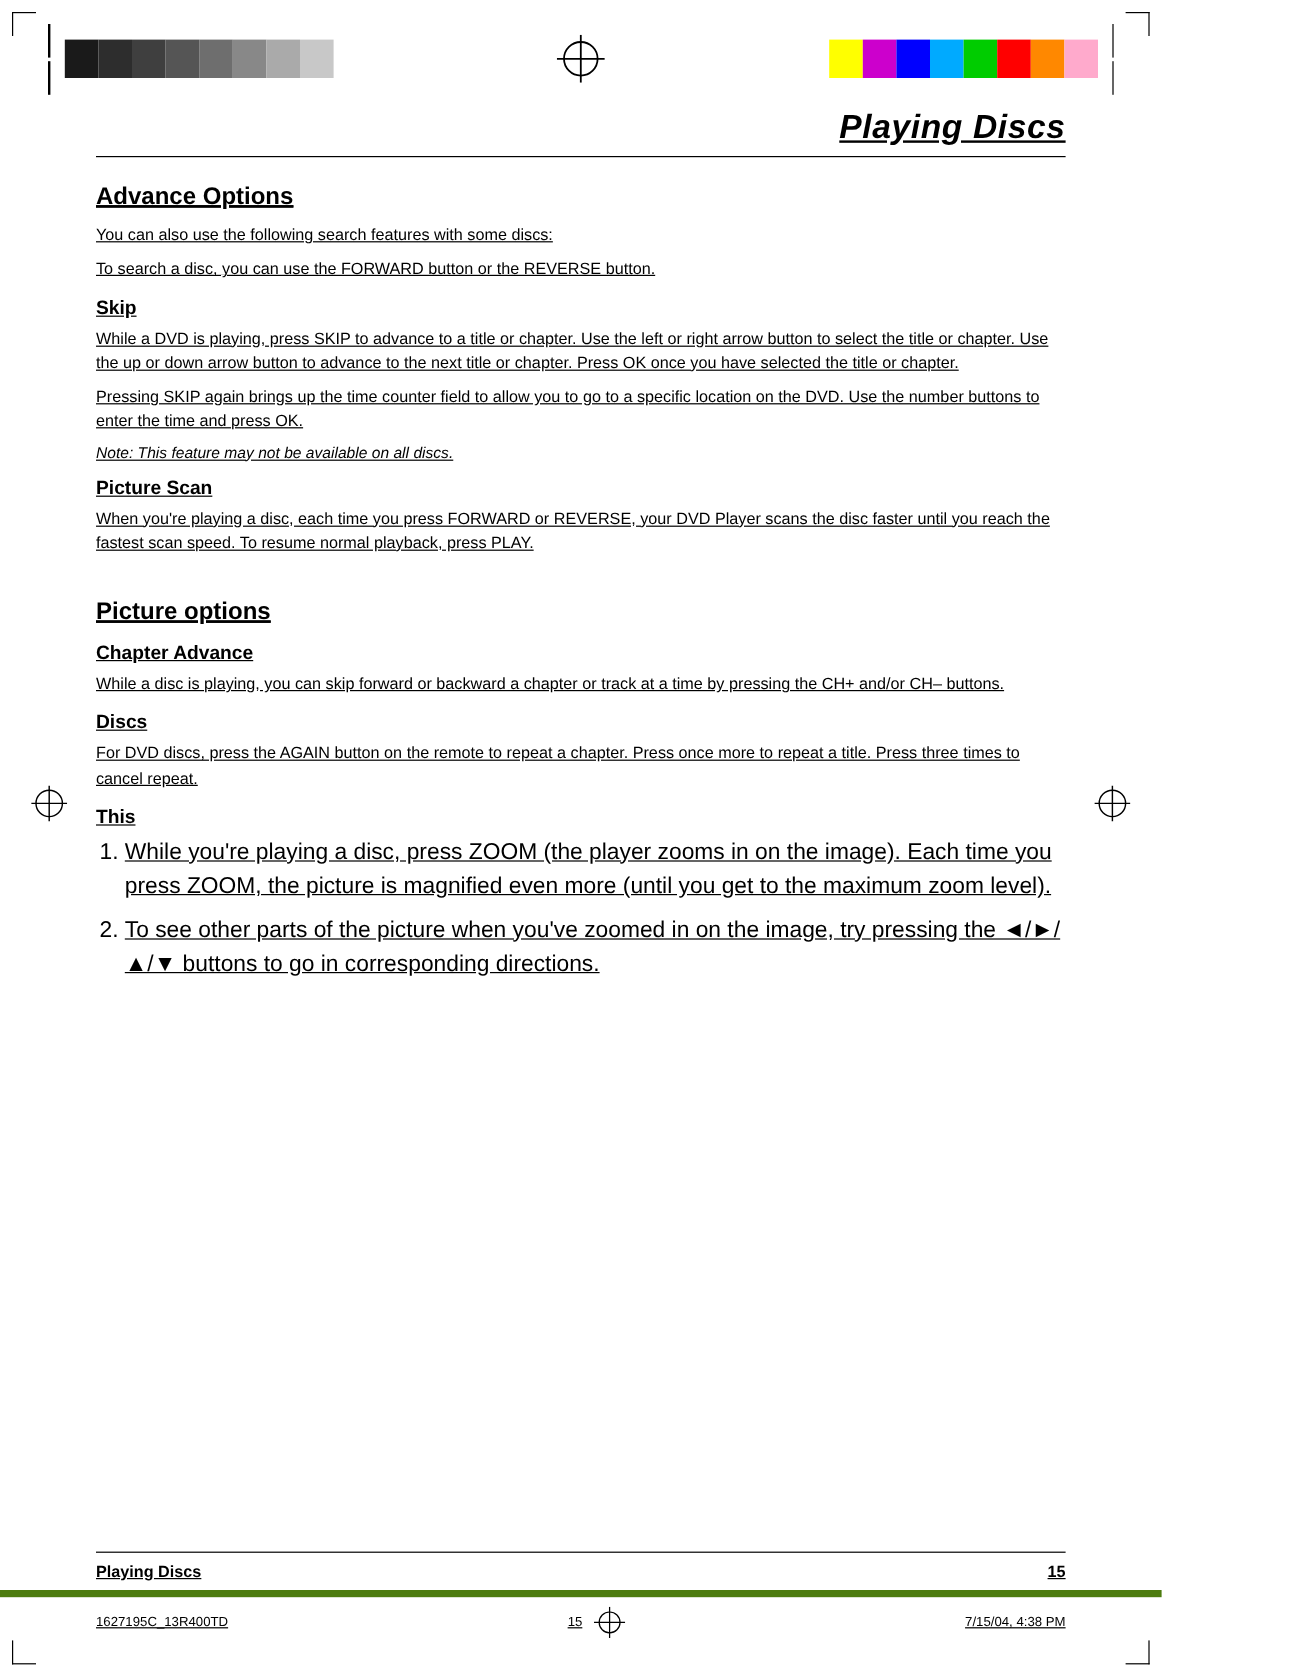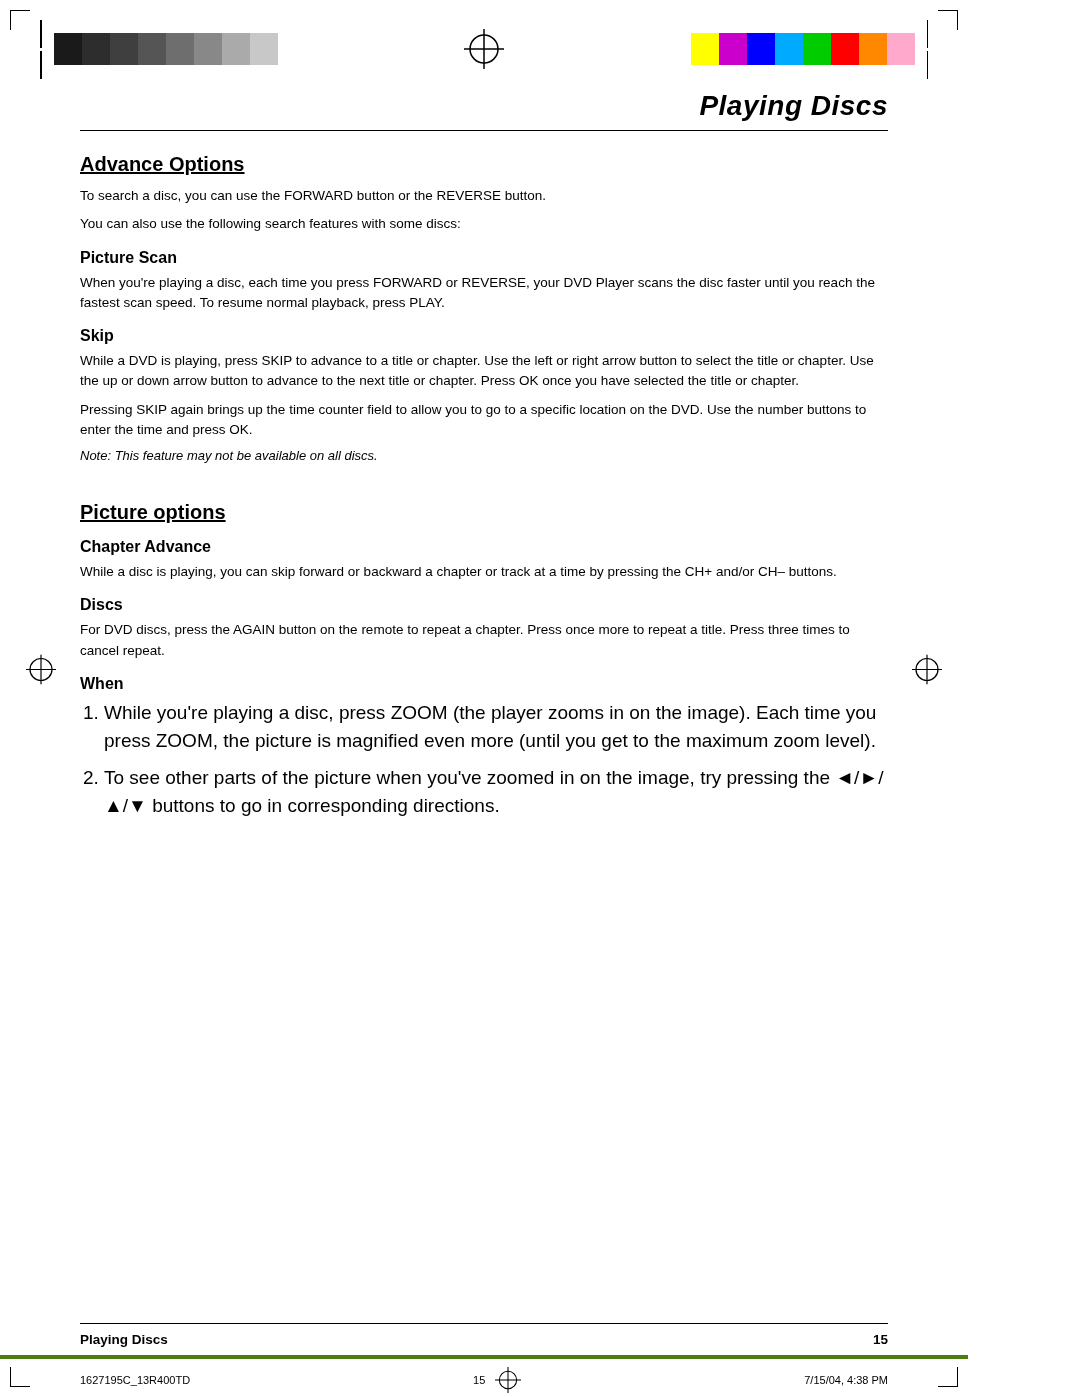--- a/index.html
+++ b/index.html
@@ -14,20 +14,21 @@
       position: relative;
     }
 
     .page-wrapper {
       width: 968px;
       min-height: 1397px;
       position: relative;
       background: #ffffff;
       display: flex;
       flex-direction: column;
+      text-decoration: underline;
     }
 
     
     .top-bar {
       display: flex;
       align-items: center;
       justify-content: space-between;
       padding: 18px 40px 0 40px;
       height: 80px;
     }
@@ -253,72 +254,72 @@
   <div class="content">
 
     <div class="page-title-section">
       <span class="page-title">Playing Discs</span>
     </div>
     <hr class="title-divider">
 
     <div>
       <div class="section-heading">Advance Options</div>
 
+      <p class="body-text">You can also use the following search features with some discs:</p>
       <p class="body-text">To search a disc, you can use the FORWARD button or the REVERSE button.</p>
-      <p class="body-text">You can also use the following search features with some discs:</p>
-
-      <div>
-        <div class="subsection-heading">Picture Scan</div>
-        <p class="body-text">When you're playing a disc, each time you press FORWARD or REVERSE, your DVD Player scans the disc faster until you reach the fastest scan speed. To resume normal playback, press PLAY.</p>
-      </div>
 
       <div>
         <div class="subsection-heading">Skip</div>
         <p class="body-text">While a DVD is playing, press SKIP to advance to a title or chapter. Use the left or right arrow button to select the title or chapter. Use the up or down arrow button to advance to the next title or chapter. Press OK once you have selected the title or chapter.</p>
         <p class="body-text">Pressing SKIP again brings up the time counter field to allow you to go to a specific location on the DVD. Use the number buttons to enter the time and press OK.</p>
         <p class="note-text">Note: This feature may not be available on all discs.</p>
       </div>
+
+      <div>
+        <div class="subsection-heading">Picture Scan</div>
+        <p class="body-text">When you're playing a disc, each time you press FORWARD or REVERSE, your DVD Player scans the disc faster until you reach the fastest scan speed. To resume normal playback, press PLAY.</p>
+      </div>
     </div>
 
     <div class="section-gap-large">
       <div class="section-heading">Picture options</div>
 
 
       <div>
         <div class="subsection-heading">Chapter Advance</div>
         <p class="body-text">While a disc is playing, you can skip forward or backward a chapter or track at a time by pressing the CH+ and/or CH– buttons.</p>
       </div>
 
       <div>
         <div class="subsection-heading">Discs</div>
         <p class="body-text">For DVD discs, press the AGAIN button on the remote to repeat a chapter. Press once more to repeat a title. Press three times to cancel repeat.</p>
       </div>
 
       <div>
-        <div class="subsection-heading">When</div>
+        <div class="subsection-heading">This</div>
         <ol class="numbered-list">
           <li>While you're playing a disc, press ZOOM (the player zooms in on the image). Each time you press ZOOM, the picture is magnified even more (until you get to the maximum zoom level).</li>
           <li>
             <span>To see other parts of the picture when you've zoomed in on the image, try pressing the ◄/►/▲/▼ buttons to go in corresponding directions.</span>
           </li>
         </ol>
       </div>
     </div>
 
   </div>
 
   <div style="margin-top: auto; padding: 0 80px;">
     <hr class="footer-divider">
     <div class="footer-content">
       <span class="footer-section-title">Playing Discs</span>
       <span class="footer-page-number">15</span>
     </div>
   </div>
 
-  <div style="display:flex; justify-content:space-between; align-items:center; padding: 8px 80px 4px 80px; border-top: 4px solid #4d7c0f;">
+  <div style="display:flex; justify-content:space-between; align-items:center; padding: 8px 80px 32px 80px; border-top: 6px solid #4d7c0f;">
     <span class="footer-bottom-text">1627195C_13R400TD</span>
     <div style="display:flex; align-items:center; gap:10px;">
       <span class="footer-bottom-text">15</span>
       <svg viewBox="0 0 30 30" width="26" height="26">
         <circle cx="15" cy="15" r="10" fill="none" stroke="#000" stroke-width="1.2"></circle>
         <line x1="15" y1="0" x2="15" y2="30" stroke="#000" stroke-width="1.2"></line>
         <line x1="0" y1="15" x2="30" y2="15" stroke="#000" stroke-width="1.2"></line>
       </svg>
     </div>
     <span class="footer-bottom-text">7/15/04, 4:38 PM</span>

